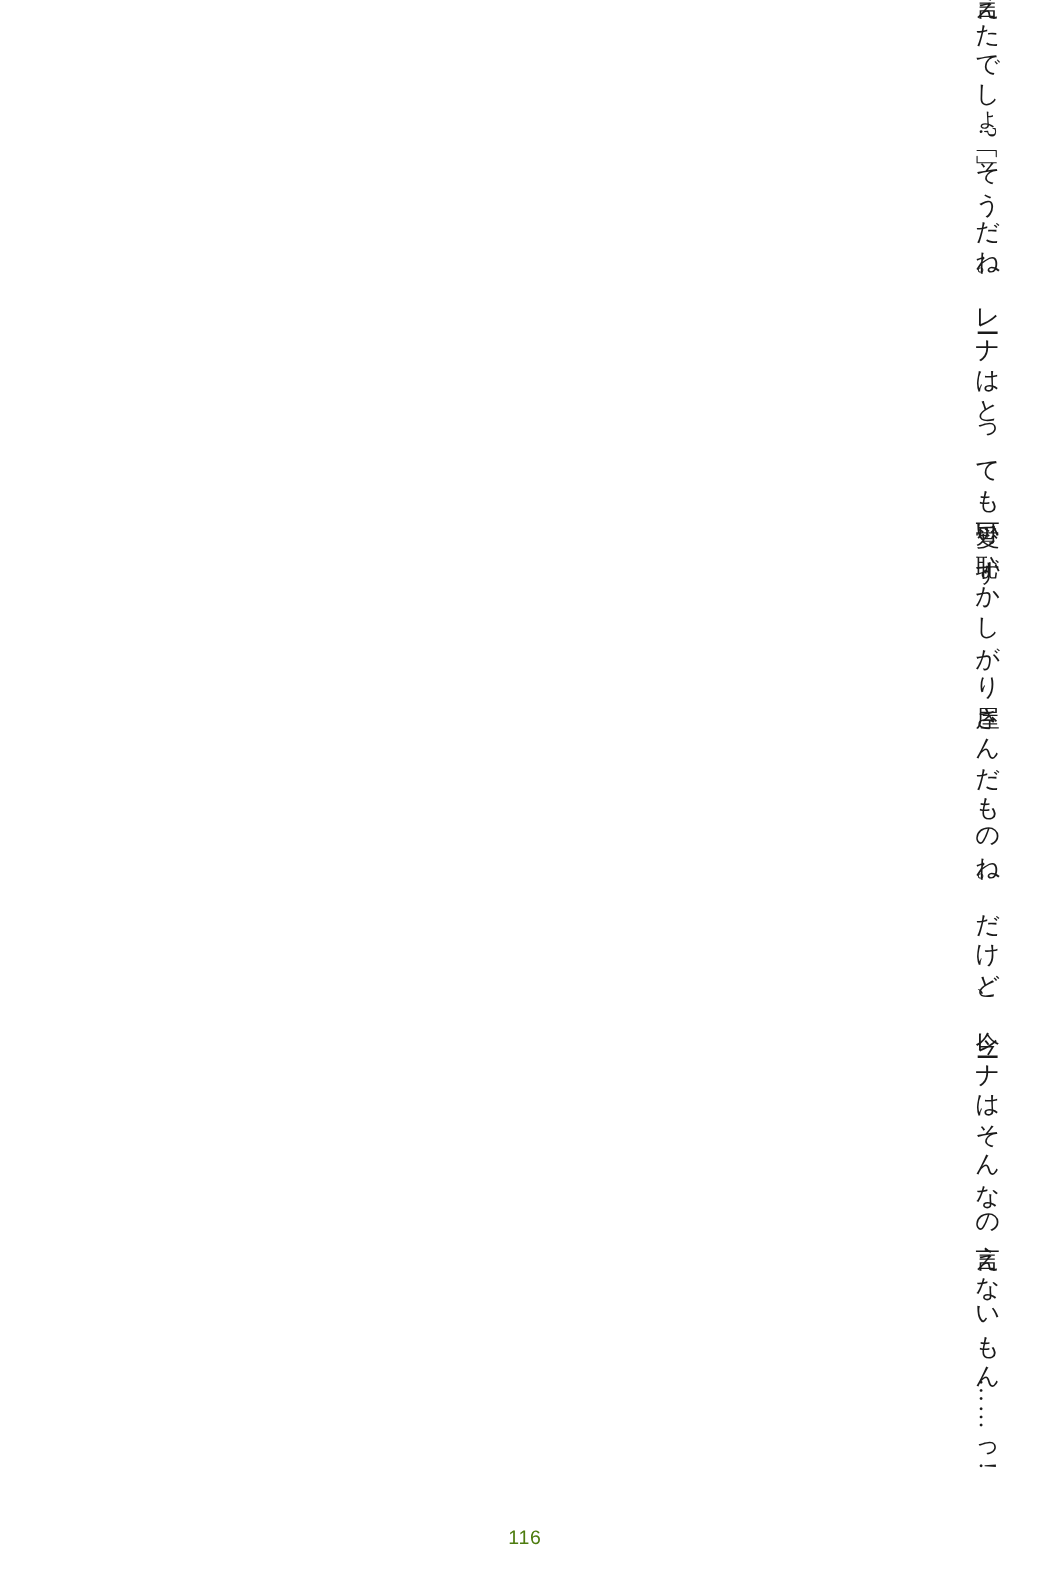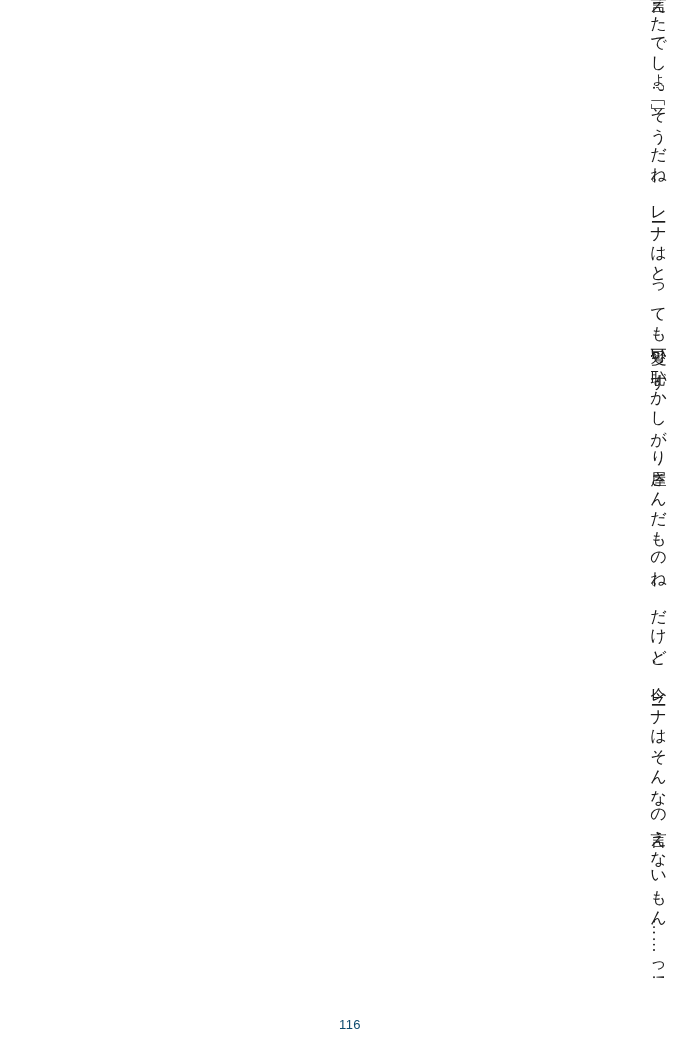--- a/index.html
+++ b/index.html
@@ -51,21 +51,21 @@
     overflow: visible;
   }
   .page-number {
     position: absolute;
     bottom: 18px;
     left: 0;
     width: 700px;
     text-align: center;
     font-size: 13px;
     font-family: "Liberation Sans", sans-serif;
-    color: #0c4a6e;
+    color: #4d7c0f;
     letter-spacing: 0.5px;
   }
 </style>
 </head>
 <body>
 
 <div class="page">
   <div class="text-area">
       <div class="line">そんなの言えないもん……っ!</div>
       <div class="line">「そうだね。レーナはとっても可愛い恥ずかしがり屋さんだものね。だけど、今レーナは</div>

